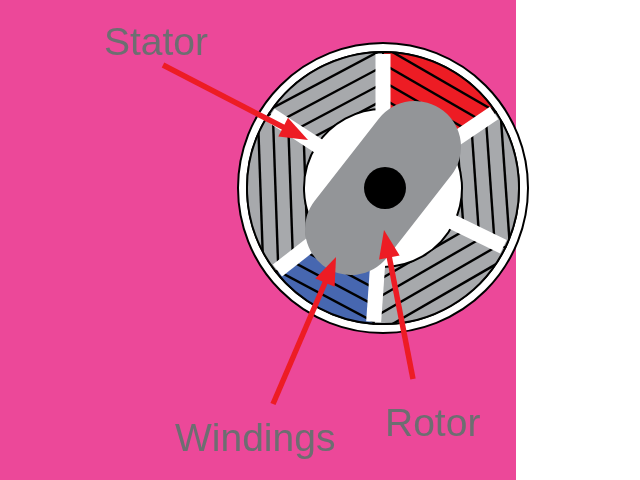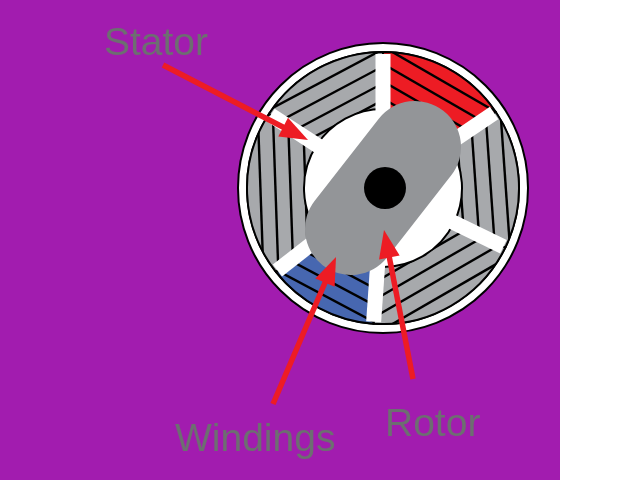--- a/index.html
+++ b/index.html
@@ -6,23 +6,23 @@
     margin: 0;
     padding: 0;
     width: 640px;
     height: 480px;
     background: #ffffff;
     overflow: hidden;
     font-family: "Liberation Sans", sans-serif;
   }
   .stage {
     position: relative;
-    width: 560px;
+    width: 516px;
     height: 480px;
-    background: #a21caf;
+    background: #ec4899;
     text-decoration: underline;
   }
   svg { display: block; }
   .diagram-label {
     font-family: "Liberation Sans", sans-serif;
     font-size: 39px;
     fill: #6d6e71;
   }
 </style>
 </head>

